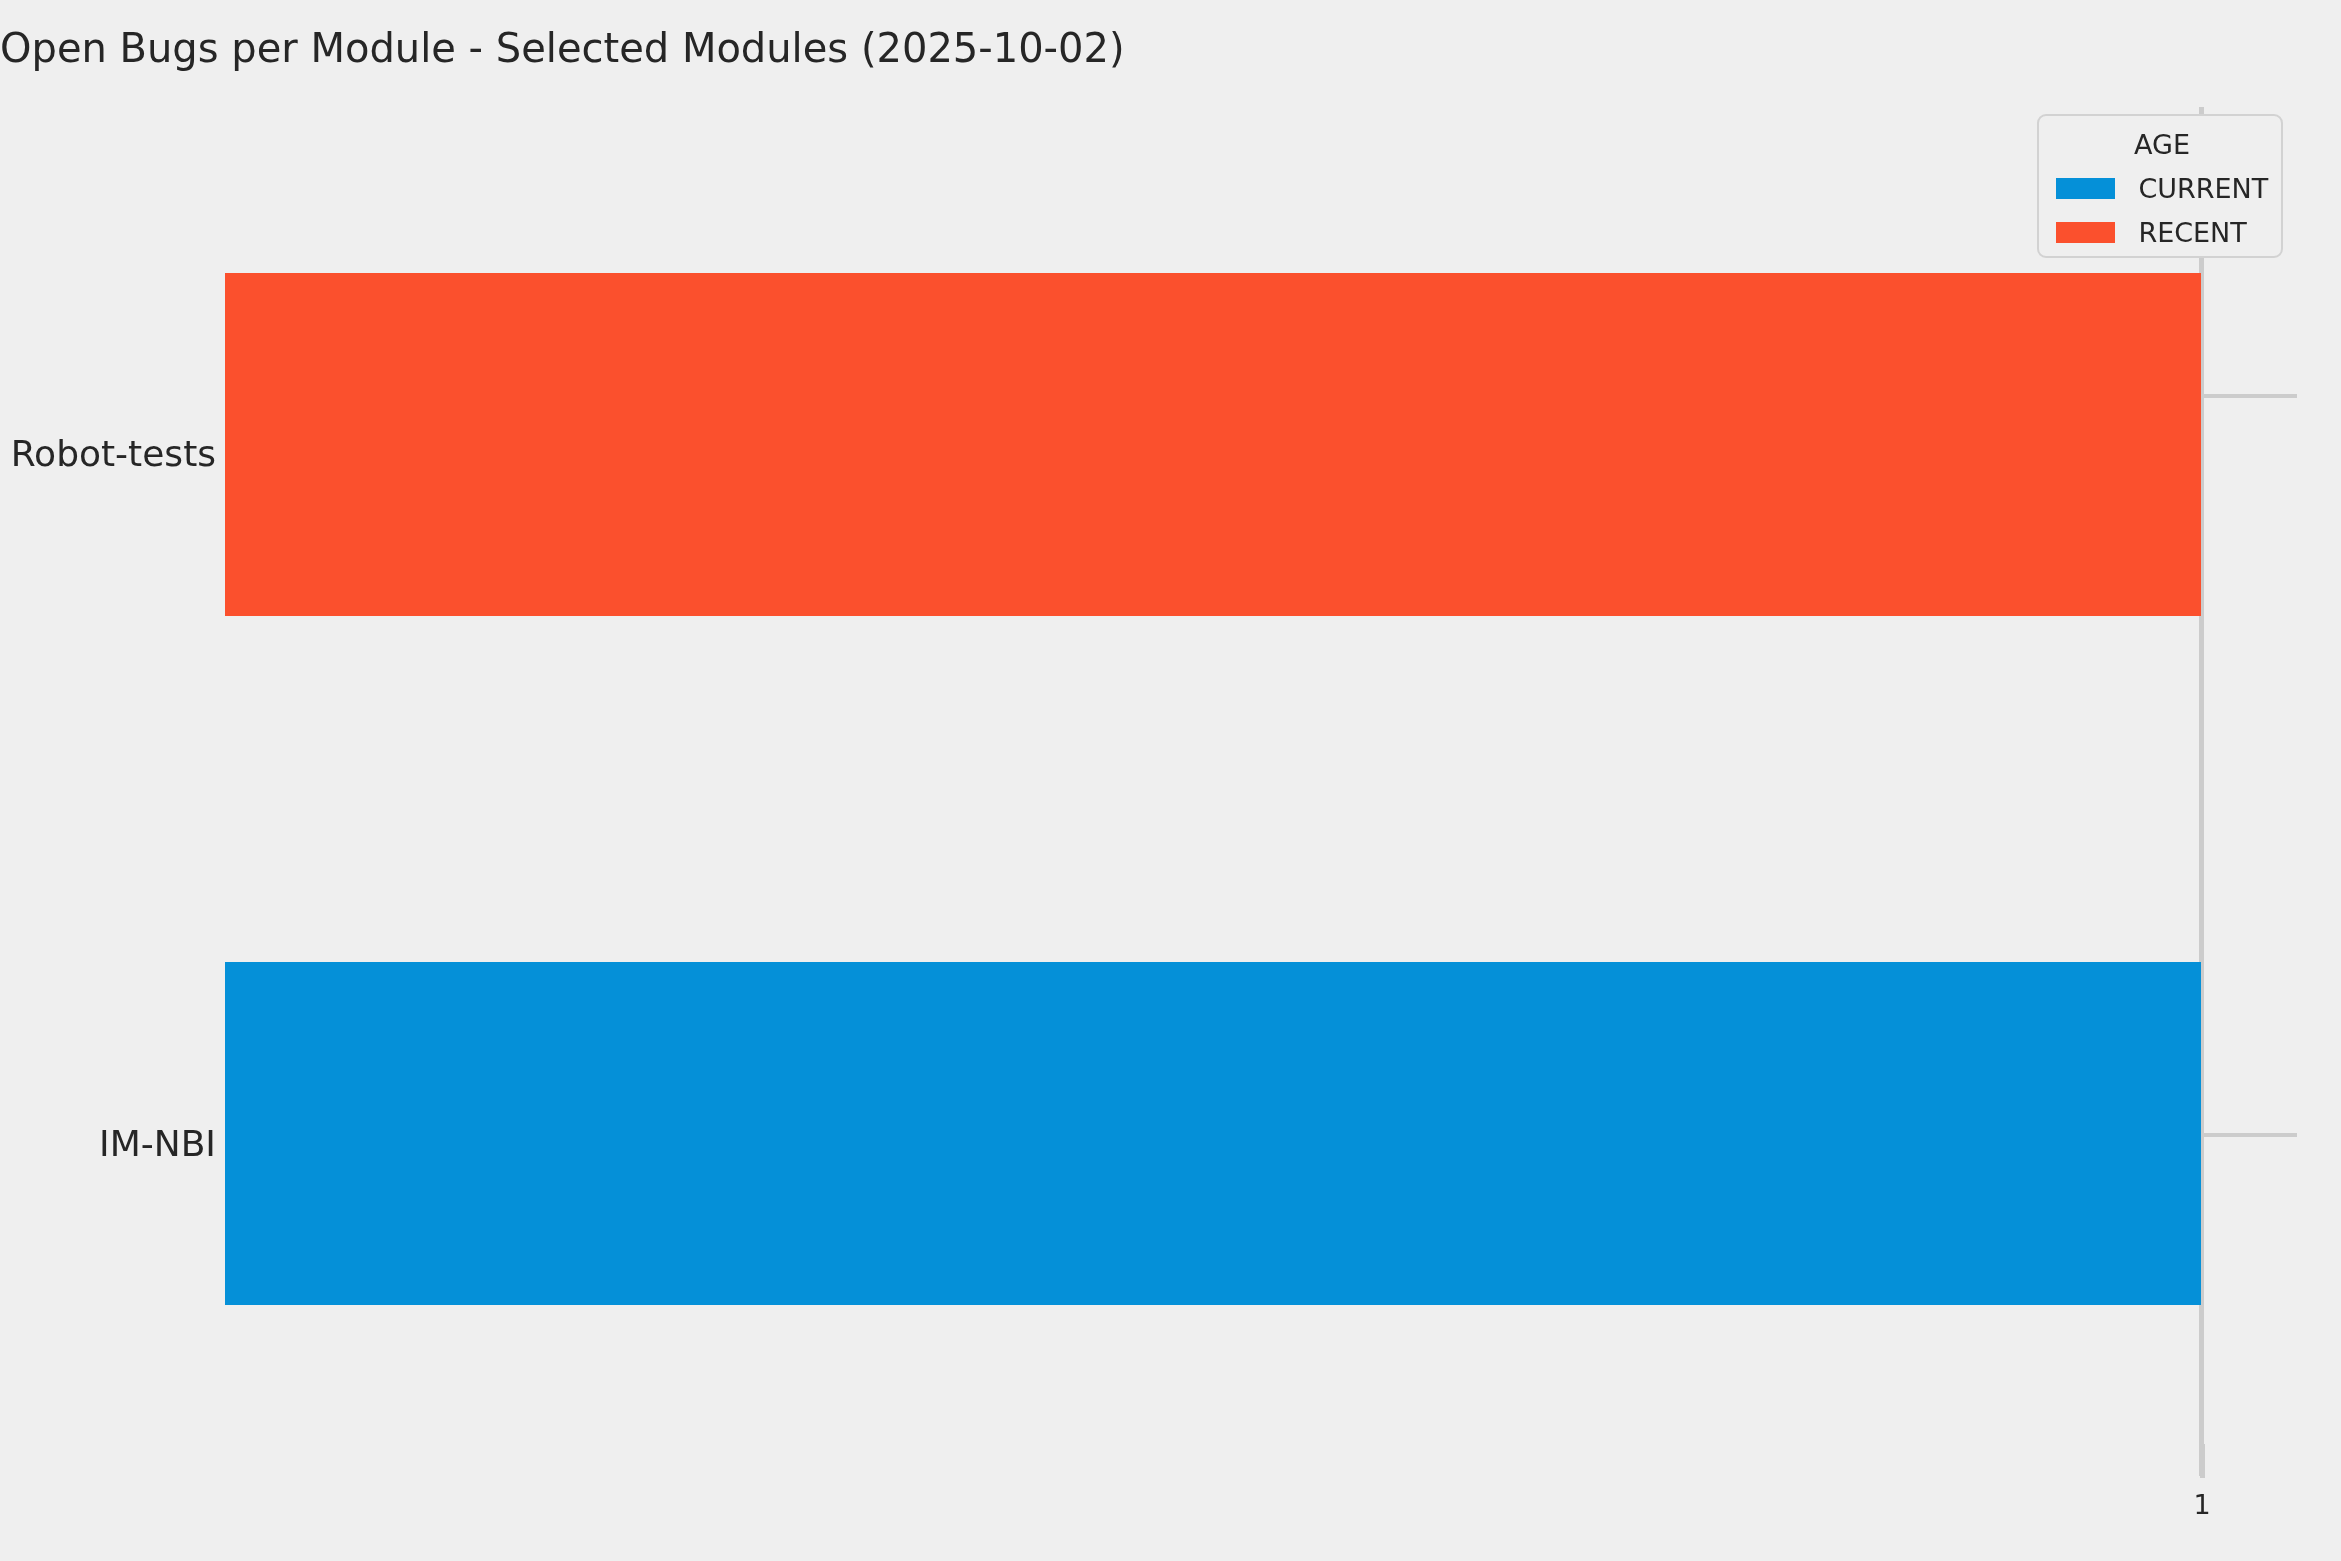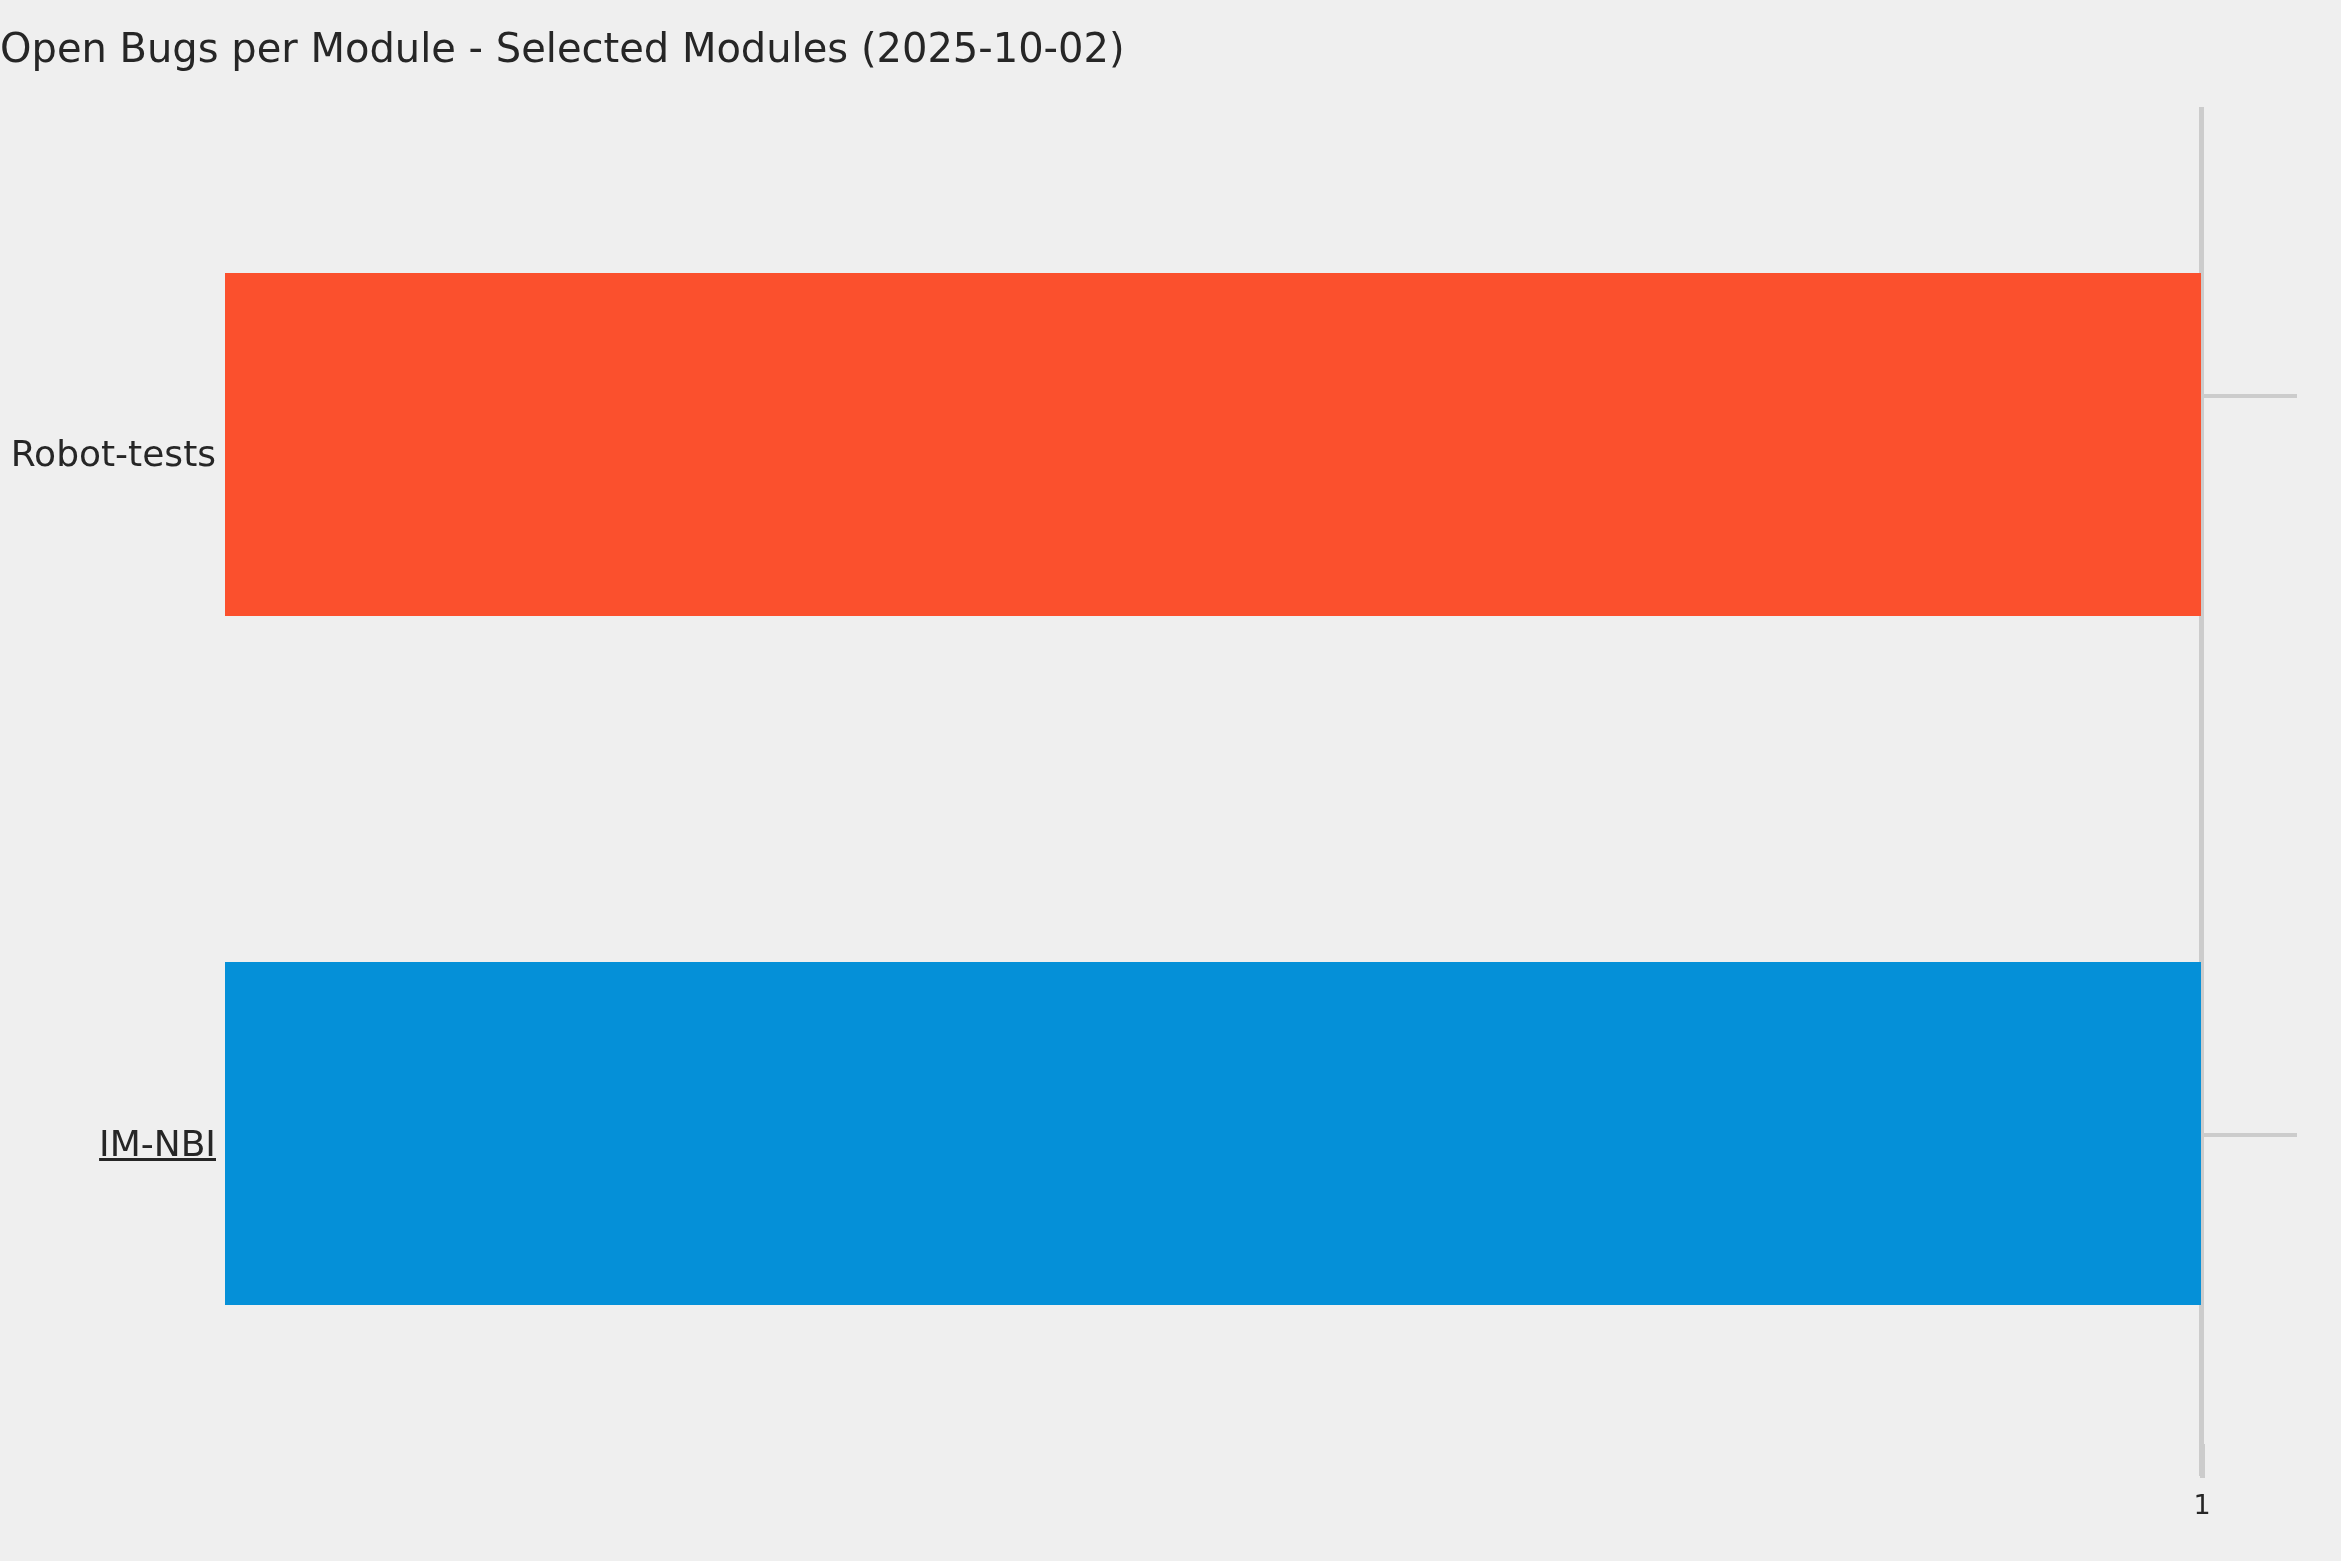--- a/index.html
+++ b/index.html
@@ -73,21 +73,21 @@
     position: absolute;
     right: 2126px;
     width: 208px;
     text-align: right;
     font-size: 36px;
     line-height: 31px;
     color: #262626;
     white-space: nowrap;
   }
   #ytick-robot-tests { top: 438px; }
-  #ytick-im-nbi      { top: 1128px; text-decoration: underline; }
+  #ytick-im-nbi      { top: 1128px; }
 
   .ytick-mark {
     position: absolute;
     left: 2203px;
     width: 94px;
     height: 3.9px;
     background: #cccccc;
   }
   #ytick-mark-robot-tests { top: 394px; }
   #ytick-mark-im-nbi      { top: 1133px; }
@@ -176,15 +176,28 @@
 
   <div class="ytick-label" id="ytick-robot-tests">Robot-tests</div>
   <div class="ytick-label" id="ytick-im-nbi">IM-NBI</div>
 
   <div class="ytick-mark" id="ytick-mark-robot-tests"></div>
   <div class="ytick-mark" id="ytick-mark-im-nbi"></div>
 
   <div class="xtick-mark" style="left:2200px;"></div>
   <div class="xtick-label" style="left:2137px;">1</div>
 
+  <div id="legend">
+    <div id="legend-title">AGE</div>
+
+    <div class="legend-row" id="legend-row-current">
+      <span class="legend-swatch" style="background:#0590d8;"></span>
+      <span class="legend-label">CURRENT</span>
+    </div>
+
+    <div class="legend-row" id="legend-row-recent">
+      <span class="legend-swatch" style="background:#fb502d;"></span>
+      <span class="legend-label">RECENT</span>
+    </div>
+  </div>
 
 </div>
 
 
 </body></html>

